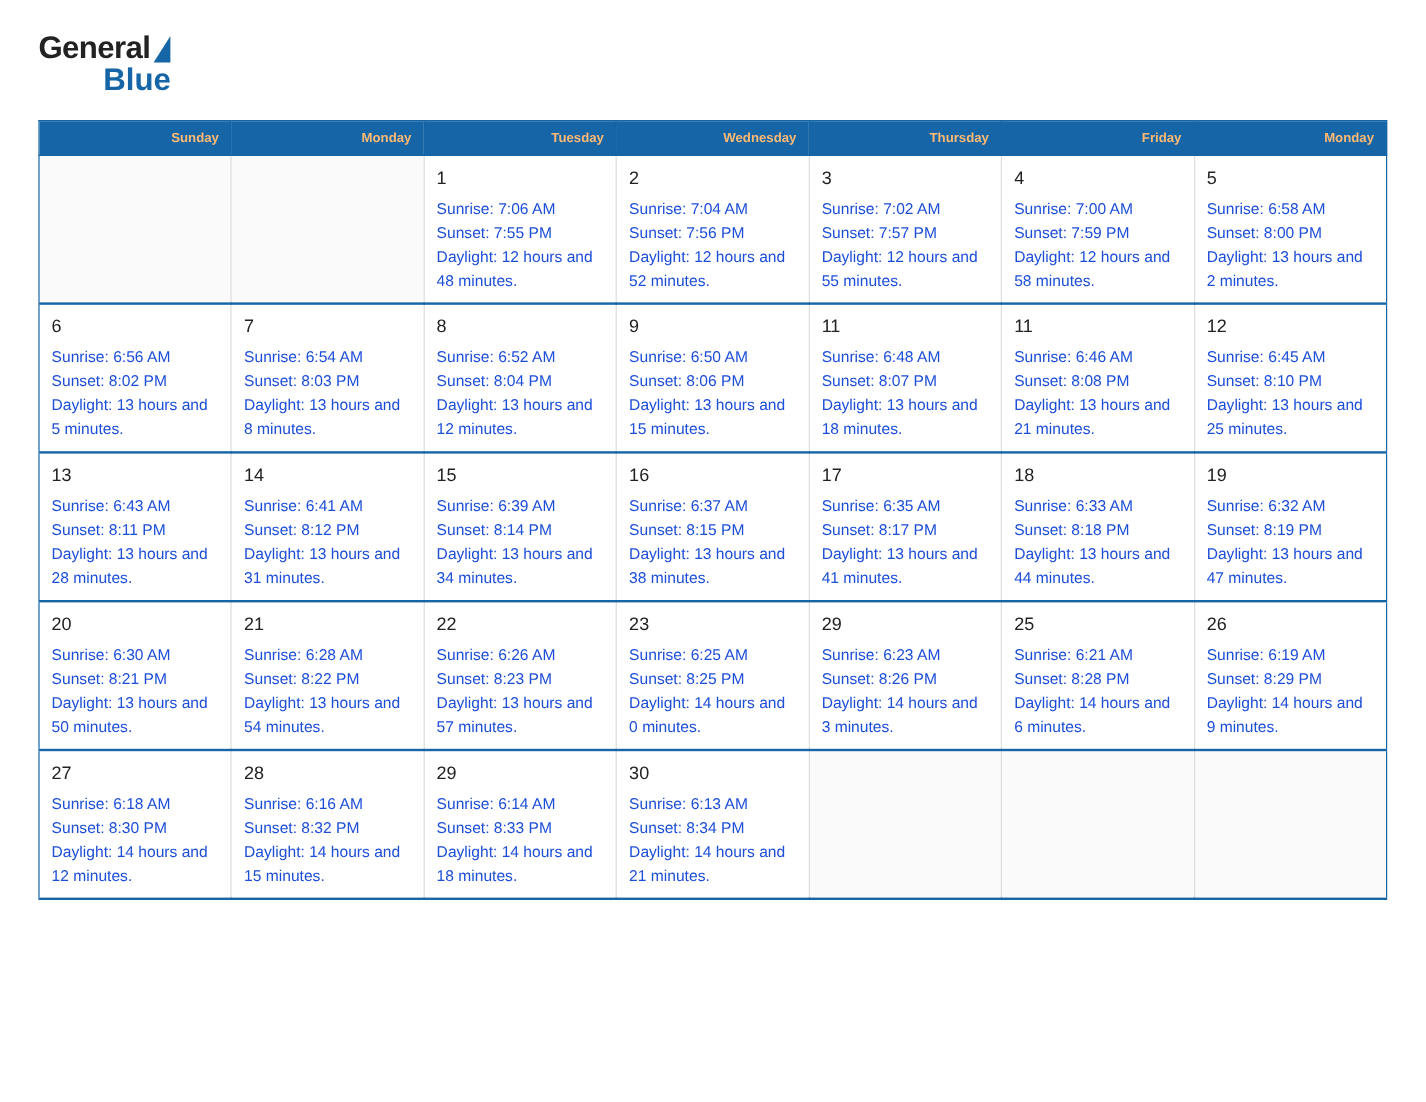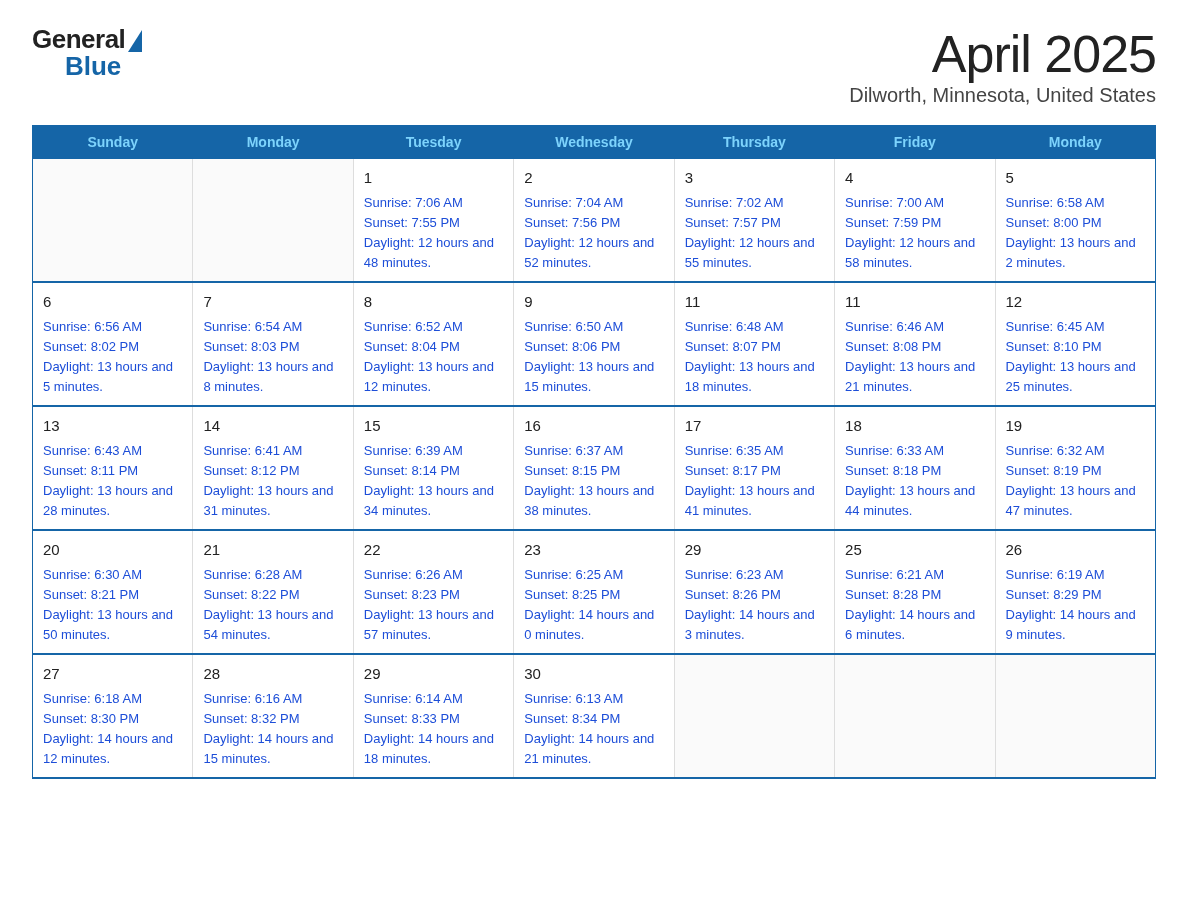--- a/index.html
+++ b/index.html
@@ -13,21 +13,21 @@
     }
     .header {
       display: flex;
       justify-content: space-between;
       align-items: flex-start;
       margin-bottom: 18px;
     }
     .logo {
       display: flex;
       flex-direction: column;
-      align-items: center;
+      align-items: flex-end;
     }
     .logo-top {
       display: flex;
       align-items: center;
     }
     .logo-general {
       font-size: 26px;
       font-weight: bold;
       color: #222;
       letter-spacing: -0.5px;
@@ -61,25 +61,25 @@
       font-weight: normal;
       color: #444;
     }
     table {
       width: 100%;
       border-collapse: collapse;
       table-layout: fixed;
     }
     thead tr th {
       background: #1565a7;
-      color: #7dd3fc;
-      font-size: 14px;
+      color: #fdba74;
+      font-size: 11px;
       font-weight: bold;
       padding: 8px 10px;
-      text-align: center;
+      text-align: right;
       border: 1px solid #1565a7;
     }
     tbody tr {
       border-bottom: 2px solid #1565a7;
     }
     tbody td {
       vertical-align: top;
       padding: 8px 10px;
       border-left: 1px solid #ddd;
       border-right: 1px solid #ddd;
@@ -112,24 +112,20 @@
 </head>
 <body>
 
 <div class="header">
   <div class="logo">
     <div class="logo-top">
       <span class="logo-general">General</span>
       <span class="logo-triangle"></span>
     </div>
     <span class="logo-sub">Blue</span>
-  </div>
-  <div class="title-block">
-    <h1>April 2025</h1>
-    <h2>Dilworth, Minnesota, United States</h2>
   </div>
 </div>
 
 <table>
   <thead>
     <tr>
     <th>Sunday</th>
         <th>Monday</th>
         <th>Tuesday</th>
         <th>Wednesday</th>

